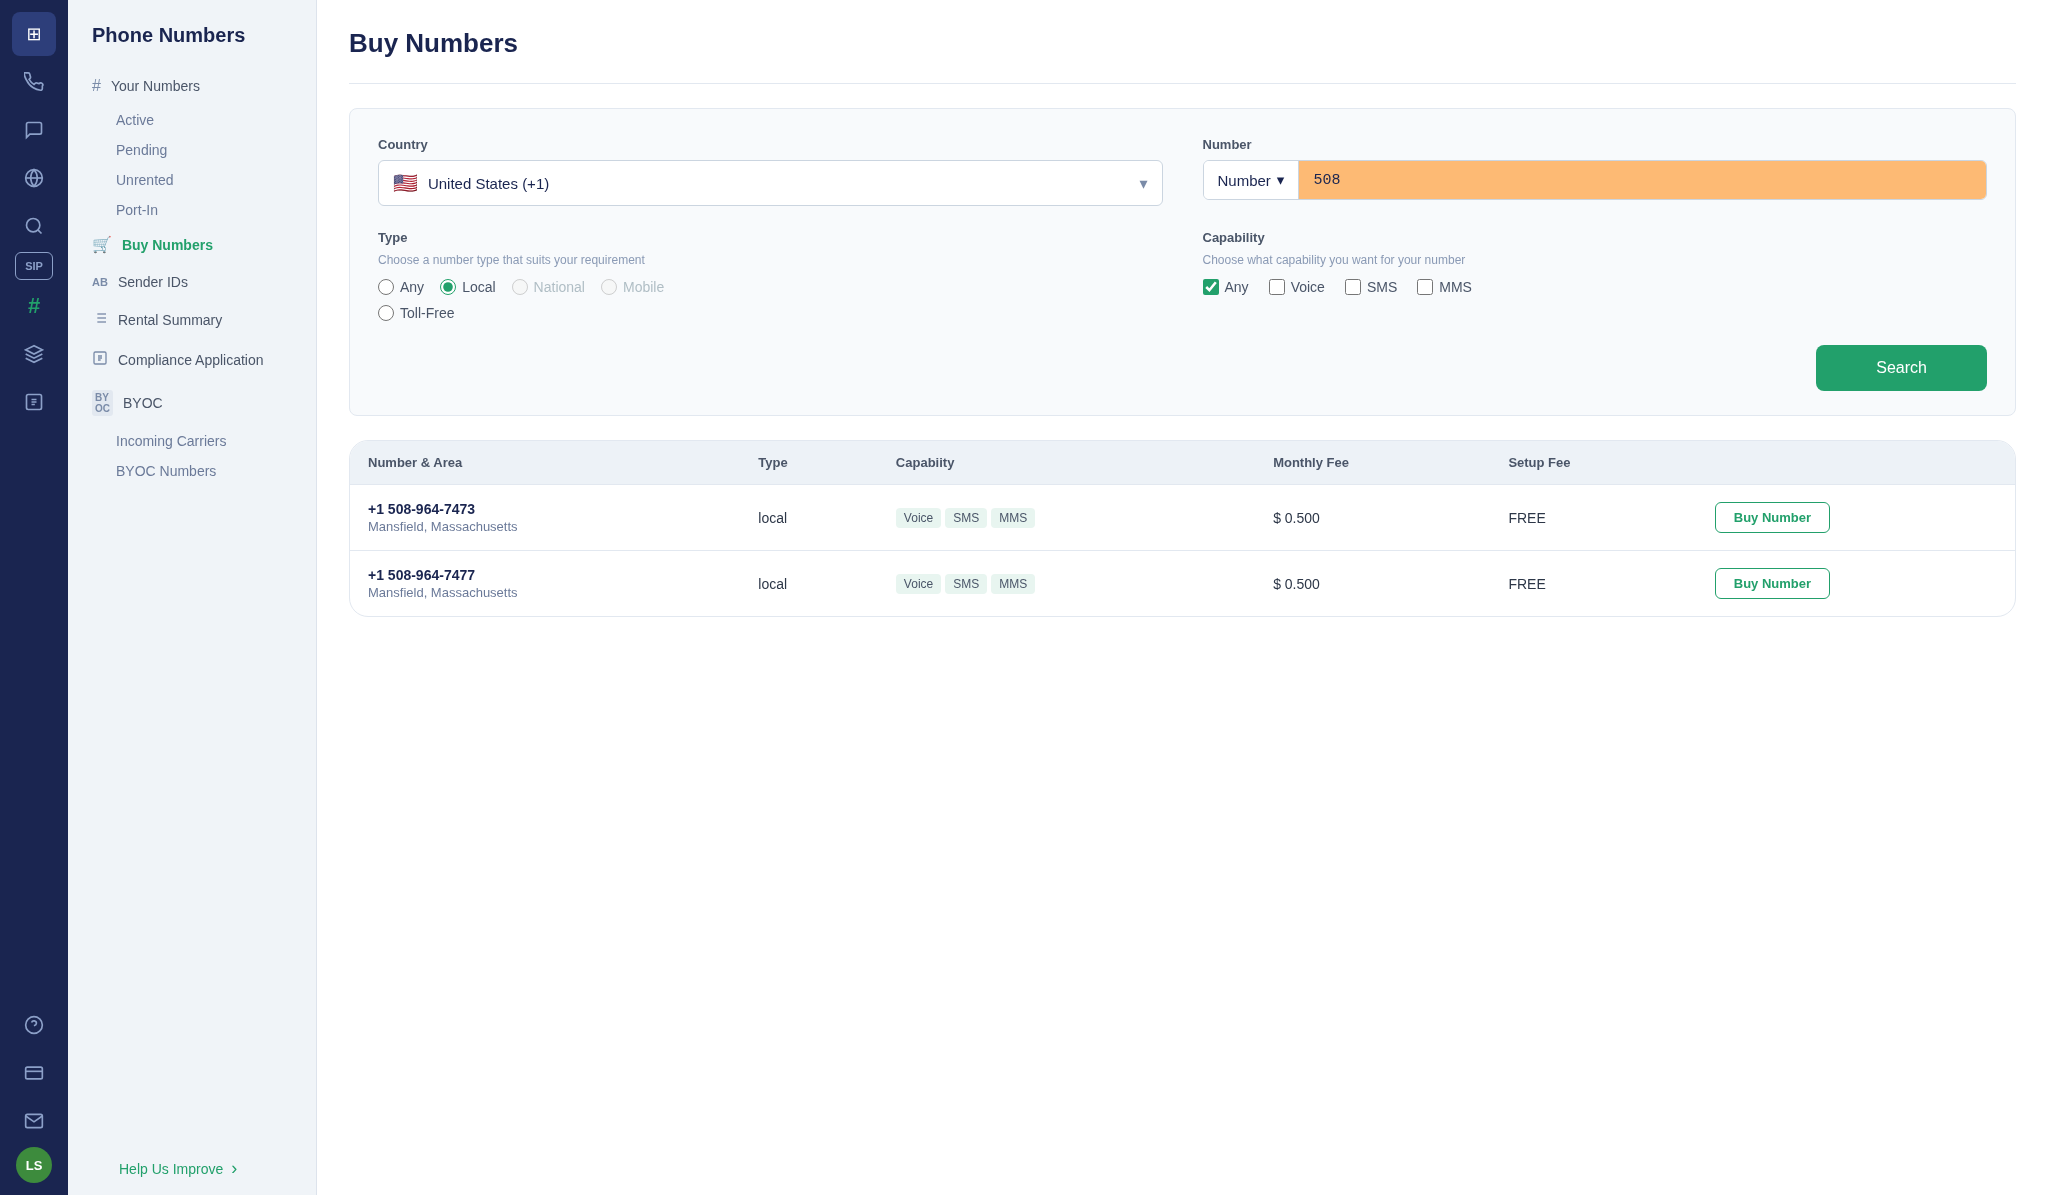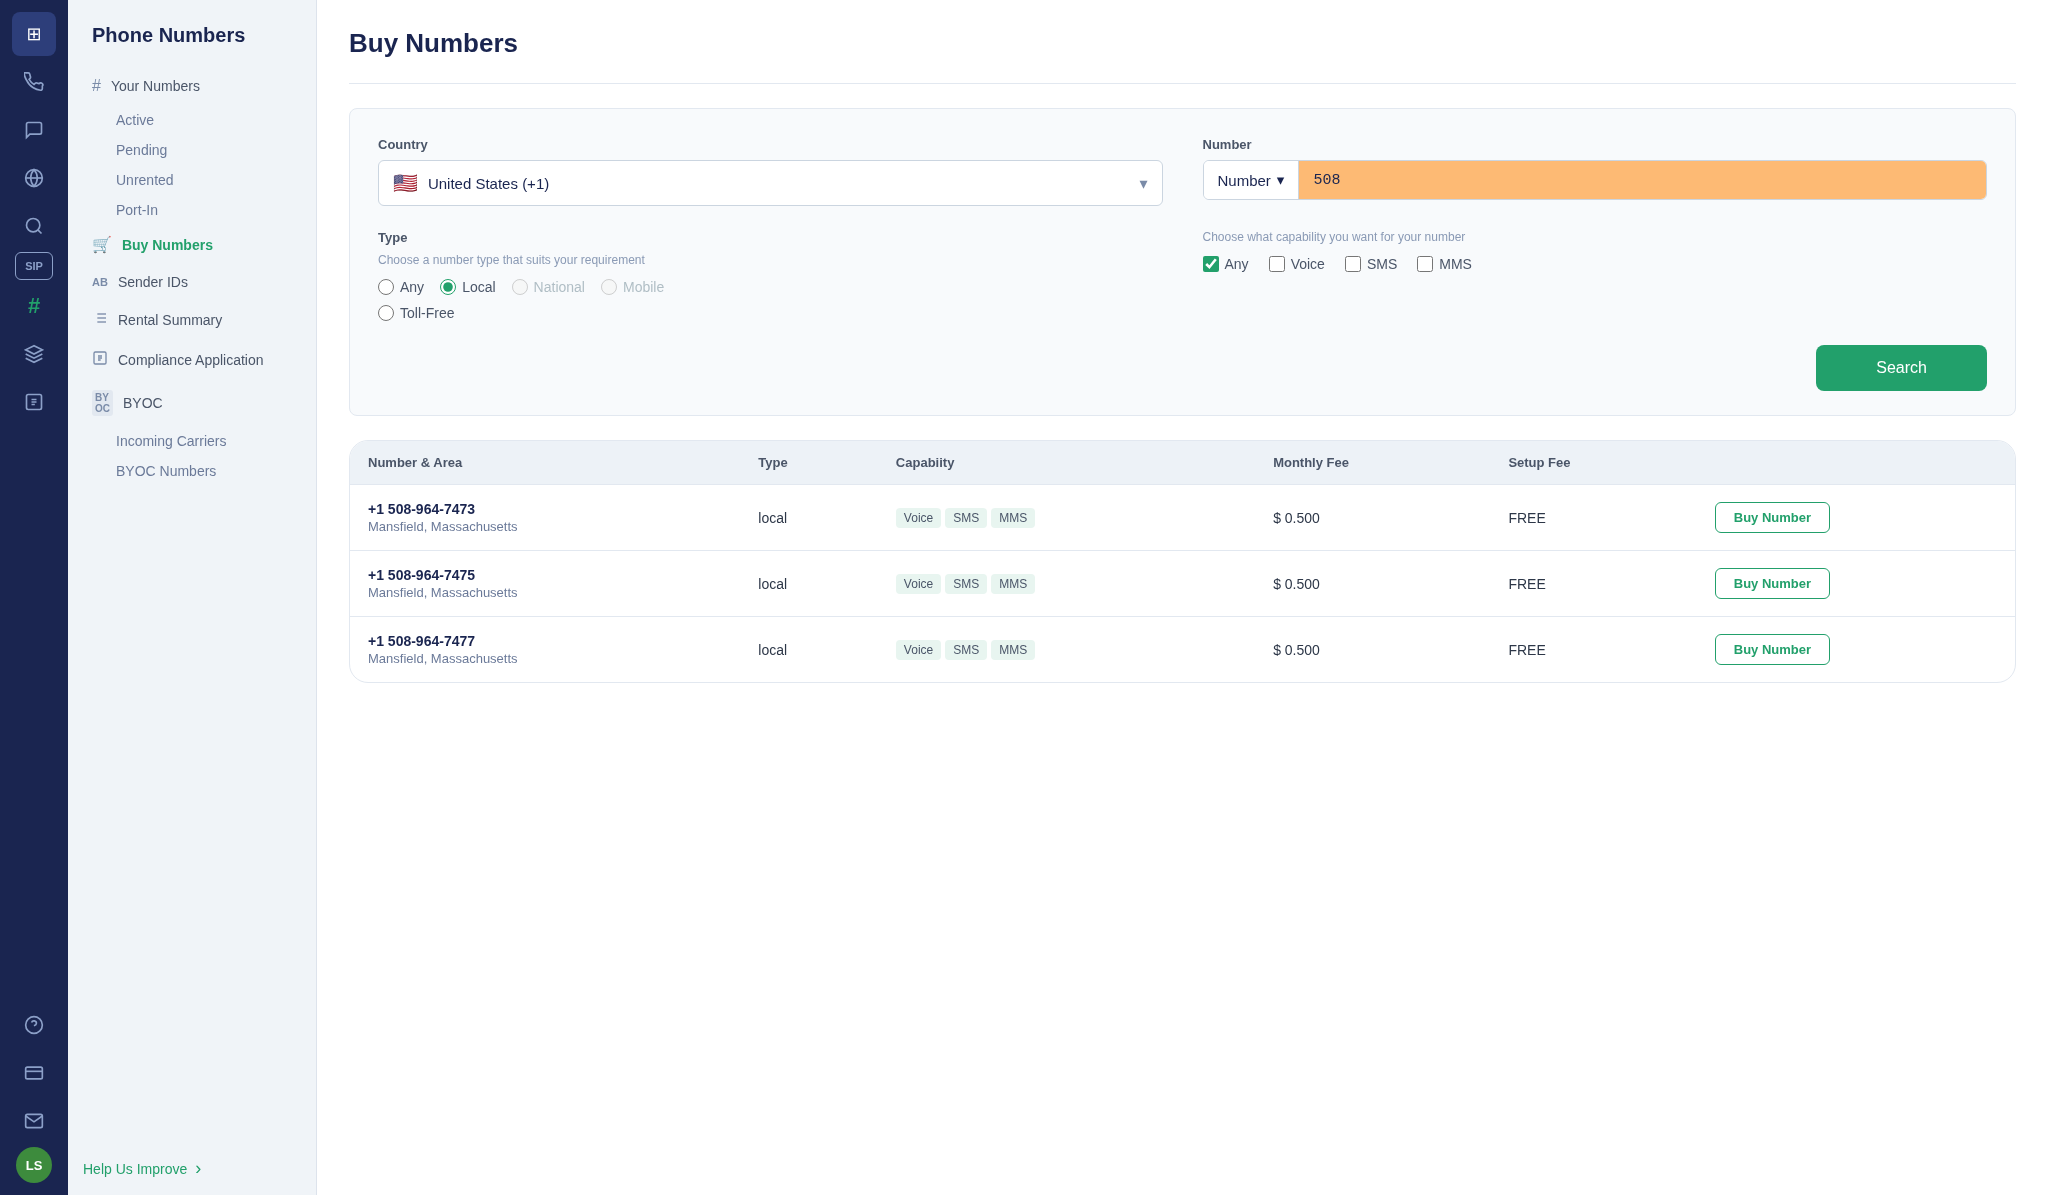--- a/index.html
+++ b/index.html
@@ -78,20 +78,21 @@
     .sidebar-footer {
       margin-top: auto;
       padding: 16px 15px;
       display: flex;
       align-items: center;
       gap: 8px;
       color: #22a06b;
       font-size: 14px;
       font-weight: 500;
       cursor: pointer;
+      margin-left: 36px;
     }
 
     
     .main {
       flex: 1;
       overflow-y: auto;
       padding: 28px 32px;
       background: #fff;
     }
     .page-title {
@@ -444,20 +445,21 @@
           </label>
         </div>
         <div class="radio-group" style="margin-top:10px;">
           <label class="radio-label">
             <input class="radio-input" type="radio" name="type" style="">
             <span>Toll-Free</span>
           </label>
         </div>
       </div>
       <div class="cap-section">
+        <div class="filter-label">Capability</div>
         <div class="type-desc">Choose what capability you want for your number</div>
         <div class="checkbox-group">
           <label class="checkbox-label">
             <input class="checkbox-input" type="checkbox" checked="" style="">
             <span>Any</span>
           </label>
           <label class="checkbox-label">
             <input class="checkbox-input" type="checkbox" style="">
             <span>Voice</span>
           </label>
@@ -499,33 +501,20 @@
       <td>local</td>
       <td><span class="capability-badge">Voice</span><span class="capability-badge">SMS</span><span class="capability-badge">MMS</span></td>
       <td class="price-text">$ 0.500</td>
       <td class="free-text">FREE</td>
       <td>
         <button class="buy-btn">Buy Number</button>
       </td>
     </tr>
           <tr>
       <td>
-        <div class="number-bold">+1 508-964-7475</div>
-        <div class="area-text">Mansfield, Massachusetts</div>
-      </td>
-      <td>local</td>
-      <td><span class="capability-badge">Voice</span><span class="capability-badge">SMS</span><span class="capability-badge">MMS</span></td>
-      <td class="price-text">$ 0.500</td>
-      <td class="free-text">FREE</td>
-      <td>
-        <button class="buy-btn">Buy Number</button>
-      </td>
-    </tr>
-          <tr>
-      <td>
         <div class="number-bold">+1 508-964-7477</div>
         <div class="area-text">Mansfield, Massachusetts</div>
       </td>
       <td>local</td>
       <td><span class="capability-badge">Voice</span><span class="capability-badge">SMS</span><span class="capability-badge">MMS</span></td>
       <td class="price-text">$ 0.500</td>
       <td class="free-text">FREE</td>
       <td>
         <button class="buy-btn">Buy Number</button>
       </td>

